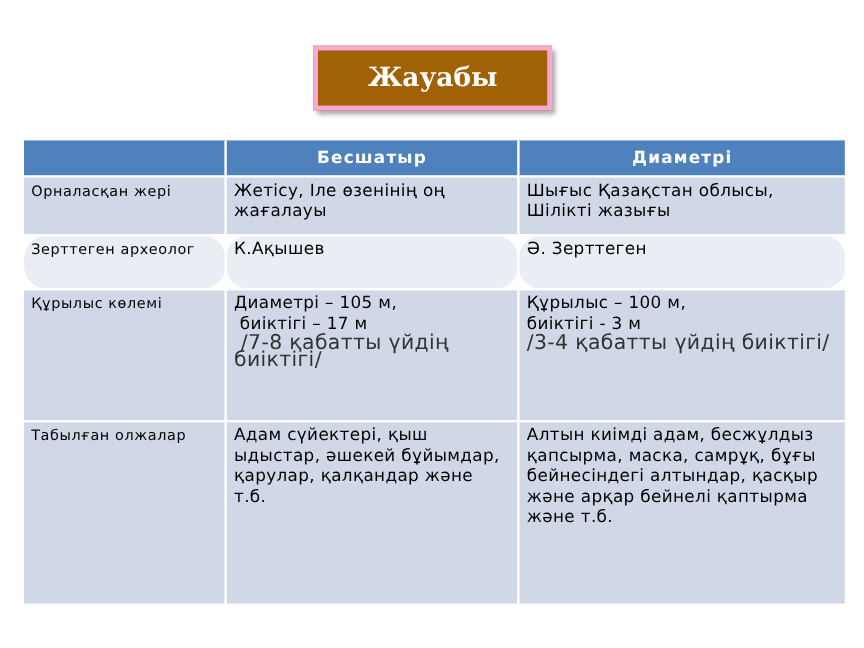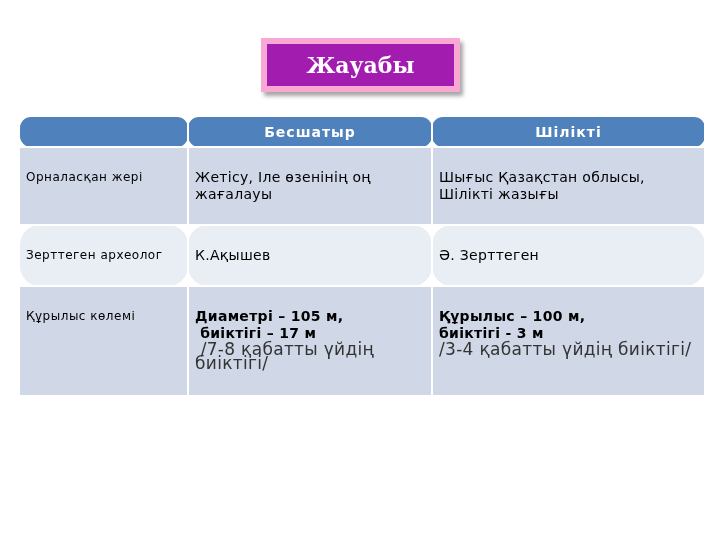--- a/index.html
+++ b/index.html
@@ -1,65 +1,65 @@
 <!DOCTYPE html>
 <html><head>
   <meta charset="utf-8">
   <style>
     html, body { margin:0; padding:0; }
     body { width:720px; height:540px; background:#ffffff; position:relative; overflow:hidden; font-family:"DejaVu Sans", sans-serif; }
     .title-box {
       position:absolute; left:261px; top:38px; width:199px; height:54px;
-      background:#a21caf; border:6px solid #f9a8d4; box-sizing:border-box;
+      background:#a16207; border:4px solid #f9a8d4; box-sizing:border-box;
       box-shadow:3px 4px 4px rgba(0,0,0,0.35);
       display:flex; align-items:center; justify-content:center;
       color:#ffffff; font-family:"DejaVu Serif", serif; font-weight:bold; font-size:22px;
     }
     table.cmp {
       position:absolute; left:20px; top:117px; width:685px;
       border-collapse:collapse; table-layout:fixed;
       font-size:13px; color:#000;
     }
     table.cmp col.c0 { width:168px; }
     table.cmp col.c1 { width:244px; }
     table.cmp col.c2 { width:273px; }
     table.cmp th {
       background:#4f81bd; color:#ffffff; font-weight:bold; font-size:14px;
       height:29px; text-align:center; padding:0; letter-spacing:1px;
-      border-right:2px solid #ffffff; border-bottom:2px solid #ffffff;border-radius:11px;
+      border-right:2px solid #ffffff; border-bottom:2px solid #ffffff;
     }
     table.cmp td {
-      vertical-align:top; padding:21px 6px; line-height:17px;
+      vertical-align:top; padding:3px 6px; line-height:17px;
       border-right:2px solid #ffffff; border-bottom:2px solid #ffffff;
     }
     table.cmp tr.odd td { background:#d0d8e8; }
     table.cmp tr.even td { background:#e9edf4;border-radius:20px; }
     td.label { font-size:12px; line-height:15px; letter-spacing:0.5px; }
     td.val { font-size:14px; letter-spacing:0.3px;margin-top:12px; }
     .small { font-size:17px; color:#333; display:block; line-height:14px; }
-    .bold { font-weight:bold; display:block; }
+    .bold { font-weight:normal; display:block; }
   </style>
 </head>
 <body>
 
 <div class="title-box">
   <span>Жауабы</span>
 </div>
 
 <table class="cmp">
   <colgroup>
       <col class="c0">
       <col class="c1">
       <col class="c2">
     </colgroup>
   <thead>
     <tr>
       <th></th>
       <th>Бесшатыр</th>
-      <th>Шілікті</th>
+      <th>Диаметрі</th>
     </tr>
   </thead>
   <tbody>
     <tr class="odd" style="height:49px">
       <td class="label">Орналасқан жері</td>
       <td class="val">Жетісу, Іле өзенінің оң жағалауы</td>
       <td class="val">Шығыс Қазақстан облысы, Шілікті жазығы</td>
     </tr>
     <tr class="even" style="height:45px">
       <td class="label">Зерттеген археолог</td>
@@ -72,14 +72,19 @@
         <span class="bold">Диаметрі – 105 м,</span>
         <span class="bold" style="white-space:pre"> биіктігі – 17 м</span>
         <span class="small" style="white-space:pre-wrap"> /7-8 қабатты үйдің биіктігі/</span>
       </td>
       <td class="val">
         <span class="bold">Құрылыс – 100 м,</span>
         <span class="bold">биіктігі - 3 м</span>
         <span class="small">/3-4 қабатты үйдің биіктігі/</span>
       </td>
     </tr>
+    <tr class="odd" style="height:153px">
+      <td class="label">Табылған олжалар</td>
+      <td class="val">Адам сүйектері, қыш ыдыстар, әшекей бұйымдар, қарулар, қалқандар және т.б.</td>
+      <td class="val">Алтын киімді адам, бесжұлдыз қапсырма, маска, самрұқ, бұғы бейнесіндегі алтындар, қасқыр және арқар бейнелі  қаптырма және т.б.</td>
+    </tr>
   </tbody>
 </table>
 
 </body></html>

